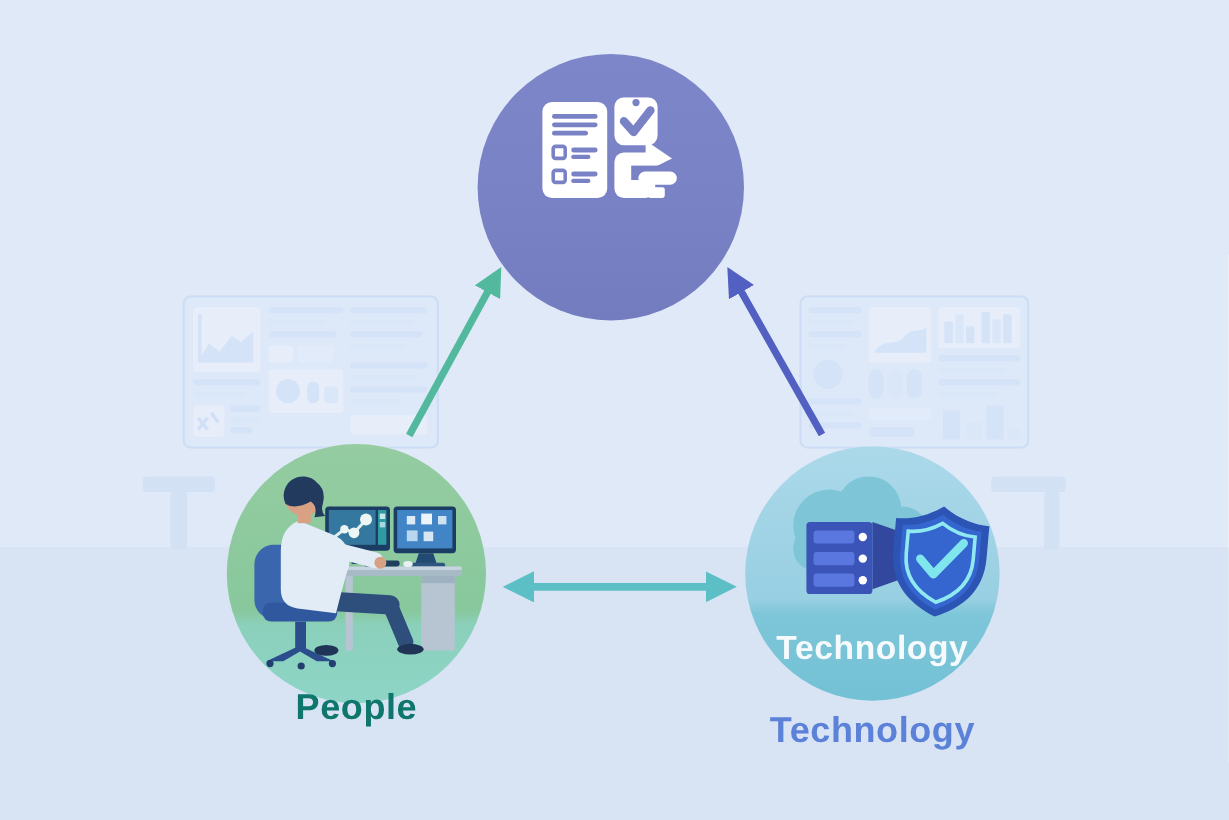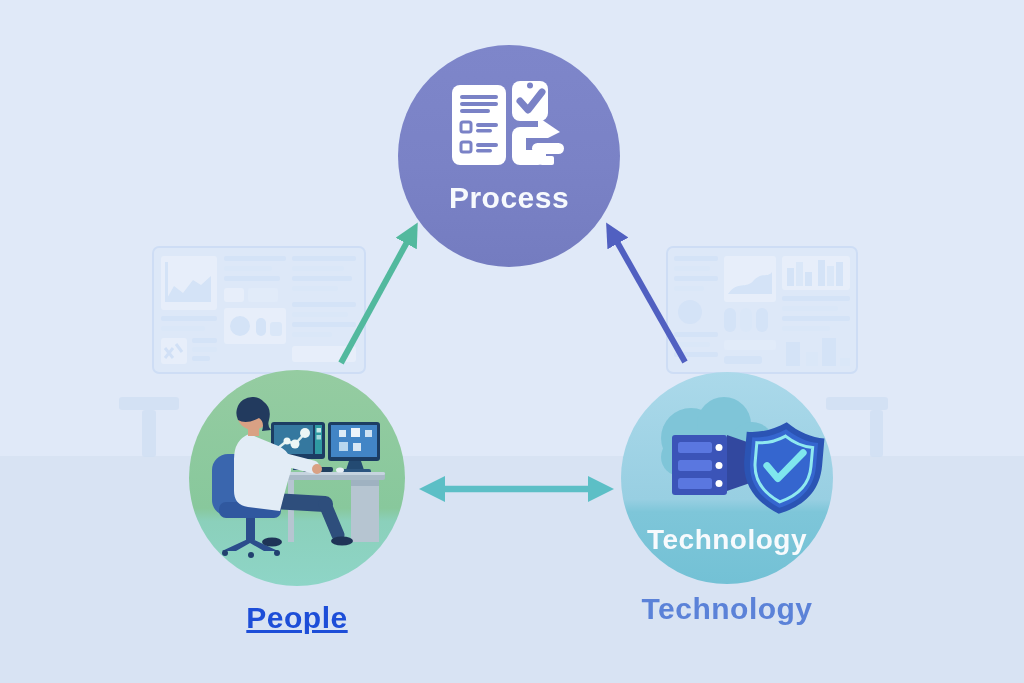--- a/index.html
+++ b/index.html
@@ -12,21 +12,21 @@
     background:linear-gradient(180deg,#7e86ca 0%,#7a82c6 55%,#747cc0 100%);}
   .circle-people{left:189px;top:370px;width:216px;height:216px;
     background:linear-gradient(180deg,#95cca1 0%,#88c89c 64%,#8bd0bb 70%,#8ed5c7 100%);}
   .circle-tech{left:621px;top:372px;width:212px;height:212px;
     background:linear-gradient(180deg,#abd9ea 0%,#98cfe2 60%,#7ec6d9 66%,#73c1d5 100%);}
   .node-label{position:absolute;width:100%;text-align:center;font-weight:700;
     color:#f7fafd;letter-spacing:.5px;}
   .process-label{top:136px;font-size:30px;}
   .tech-inner-label{top:152px;font-size:28px;}
   .caption{position:absolute;text-align:center;font-weight:700;font-size:30px;letter-spacing:.5px;}
-  .caption-people{left:189px;top:601px;width:216px;color:#1d4ed8;text-decoration:underline;}
+  .caption-people{left:189px;top:573px;width:216px;color:#0f766e;}
   .caption-tech{left:621px;top:592px;width:212px;color:#5b82d8;}
   .icon-wrap{position:absolute;left:0;top:36px;width:100%;display:flex;justify-content:center;}
   .bg-item{opacity:.85;}
   .desk-sil{position:absolute;background:#cfdff3;border-radius:3px;opacity:.8;}
 </style>
 </head>
 <body>
 
 <div class="stage">
 
@@ -142,21 +142,20 @@
         </g>
         <g>
           <rect x="62" y="46" width="34" height="38" rx="8" fill="#ffffff"></rect>
           <path d="M88,36 l22,15 -22,11 z" fill="#ffffff"></path>
           <rect x="76" y="57" width="26" height="12" fill="#7a82c6"></rect>
           <rect x="82" y="62" width="32" height="11" rx="5.5" fill="#ffffff"></rect>
           <rect x="90" y="75" width="14" height="9" rx="2" fill="#ffffff"></rect>
         </g>
       </svg>
     </div>
-    <div class="node-label process-label">Process</div>
   </div>
 
   <div class="circle circle-people">
     <svg width="216" height="216" viewBox="0 0 216 216">
 
       <g>
         <rect x="82" y="52" width="54" height="37" rx="3" fill="#1c3d63"></rect>
         <rect x="85" y="55" width="39" height="29" fill="#35789f"></rect>
         <polyline points="89,78 98,71 106,74 119,60" fill="none" stroke="#dff0ef" stroke-width="2.5"></polyline>
         <circle cx="98" cy="71" r="3.5" fill="#ecf6f5"></circle>

